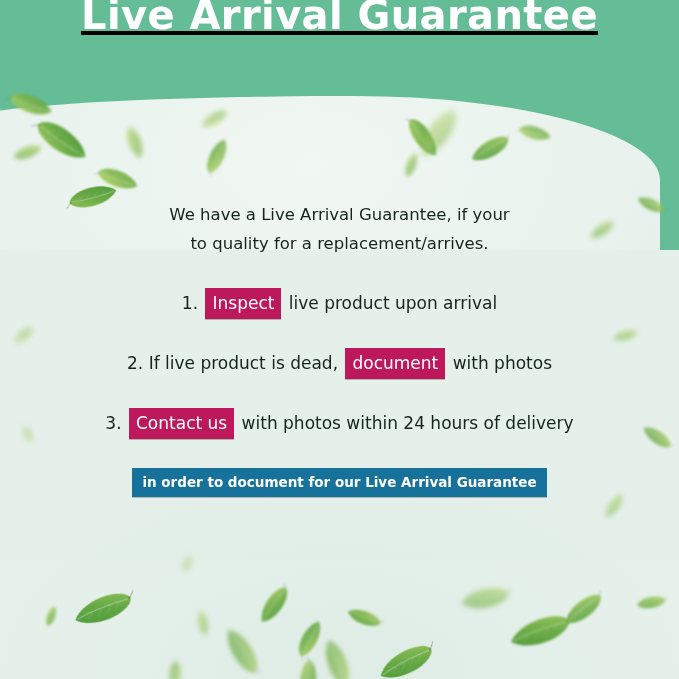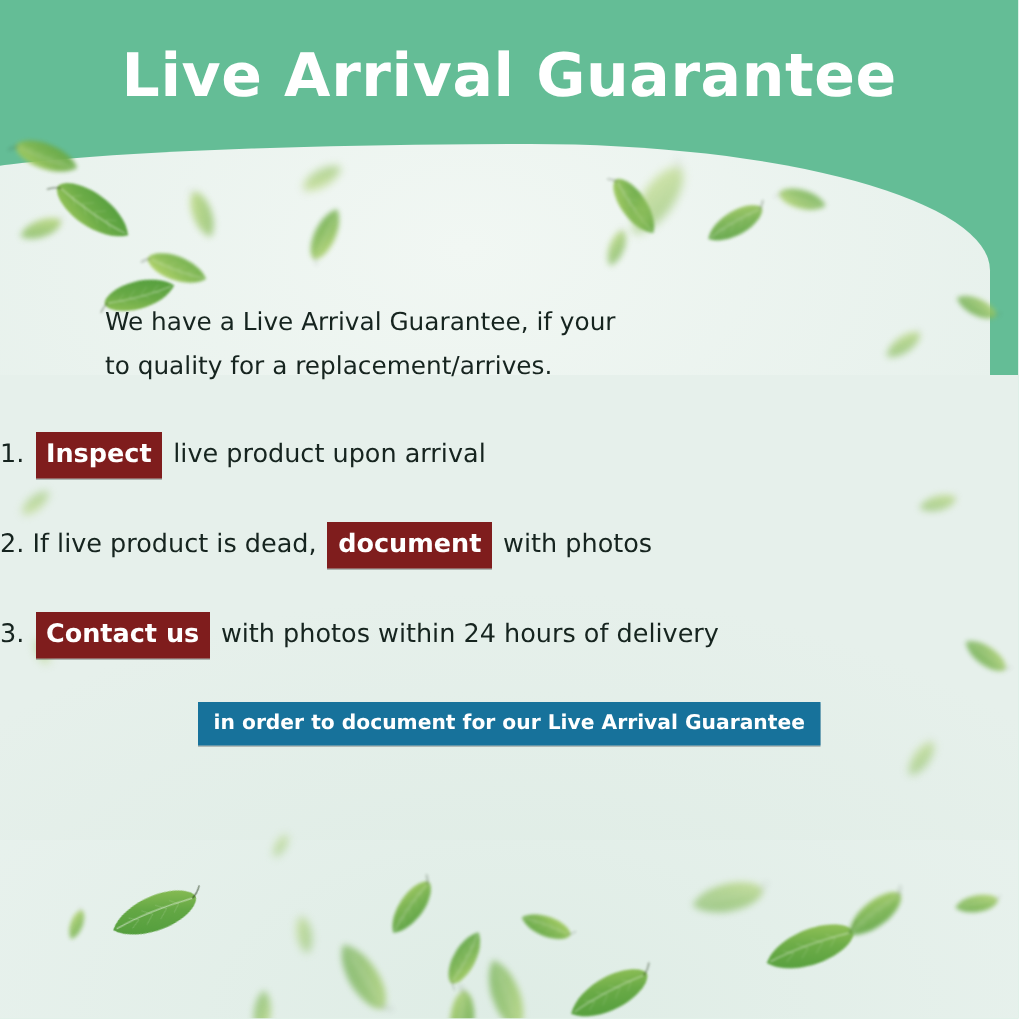--- a/index.html
+++ b/index.html
@@ -69,42 +69,43 @@
   }
 
   
   .header-band {
     position: absolute;
     left: 0;
     right: 0;
     top: 0;
     height: 110px;
     display: flex;
-    align-items: center;
+    align-items: flex-start;
     justify-content: center;
     z-index: 6;
+    text-decoration: underline;
   }
   .header-title {
     font-family: "DejaVu Sans", sans-serif;
     font-weight: 700;
     font-size: 40px;
     letter-spacing: 0.4px;
     color: #ffffff;
     white-space: nowrap;
     margin-top: -8px;
   }
 
   
   .content {
     position: absolute;
     left: 0;
     right: 0;
     top: 200px;
     z-index: 5;
-    text-align: left;
+    text-align: center;
     color: #182a26;
   }
 
   .intro {
     font-family: "DejaVu Sans", sans-serif;
     font-size: 16.5px;
     line-height: 29px;
     color: #16241f;
     padding: 0 70px;
     font-weight: 400;
@@ -116,23 +117,23 @@
   .step {
     font-family: "DejaVu Sans", sans-serif;
     font-size: 17px;
     line-height: 26px;
     color: #16241f;
     margin-bottom: 29px;
     white-space: nowrap;
   }
   .hl {
     display: inline-block;
-    background: #7f1d1d;
+    background: #be185d;
     color: #ffffff;
-    font-weight: 700;
+    font-weight: 400;
     padding: 2px 7px 3px 7px;
     margin: 0 2px;
     box-shadow: 0 1px 0 rgba(0,0,0,0.25);
     vertical-align: baseline;
   }
 
   .notes {
     margin-top: 14px;
     display: flex;
     flex-direction: column;

